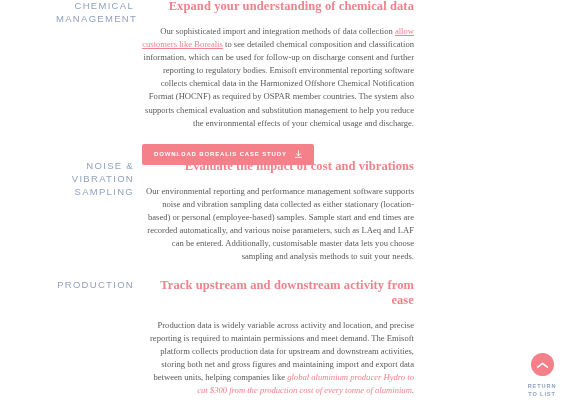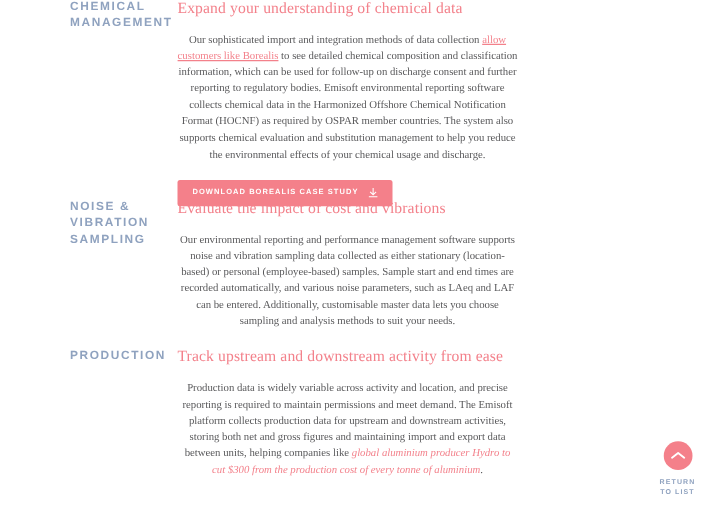--- a/index.html
+++ b/index.html
@@ -23,51 +23,53 @@
 
   
   .section {
     position: absolute;
     display: flex;
     align-items: flex-start;
   }
   .section-label {
     width: 78px;
     flex: 0 0 78px;
+    text-align: right;
     padding-right: 8px;
     color: #8fa2bf;
     font-family: "Liberation Sans", sans-serif;
     font-size: 9.5px;
-    font-weight: 700;
+    font-weight: 400;
     letter-spacing: 1.3px;
     line-height: 13px;
     text-transform: uppercase;
     white-space: pre-line;
   }
   .section-body {
     width: 272px;
     flex: 0 0 272px;
   }
 
   .section-heading {
     color: #f3818b;
     font-family: "Liberation Serif", serif;
     font-size: 12.5px;
-    font-weight: 400;
+    font-weight: 700;
     line-height: 15px;
     margin: 0 0 11px 0;
     letter-spacing: 0.1px;
+    text-align: right;
   }
   .section-text {
     color: #59595b;
     font-family: "Liberation Serif", serif;
     font-size: 8.6px;
     line-height: 13.1px;
     margin: 0;
-    text-align: center;
+    text-align: right;
   }
   .inline-link {
     color: #f3818b;
     text-decoration: underline;
   }
   .inline-link.no-underline {
     text-decoration: none;
     font-style: italic;
   }
 

